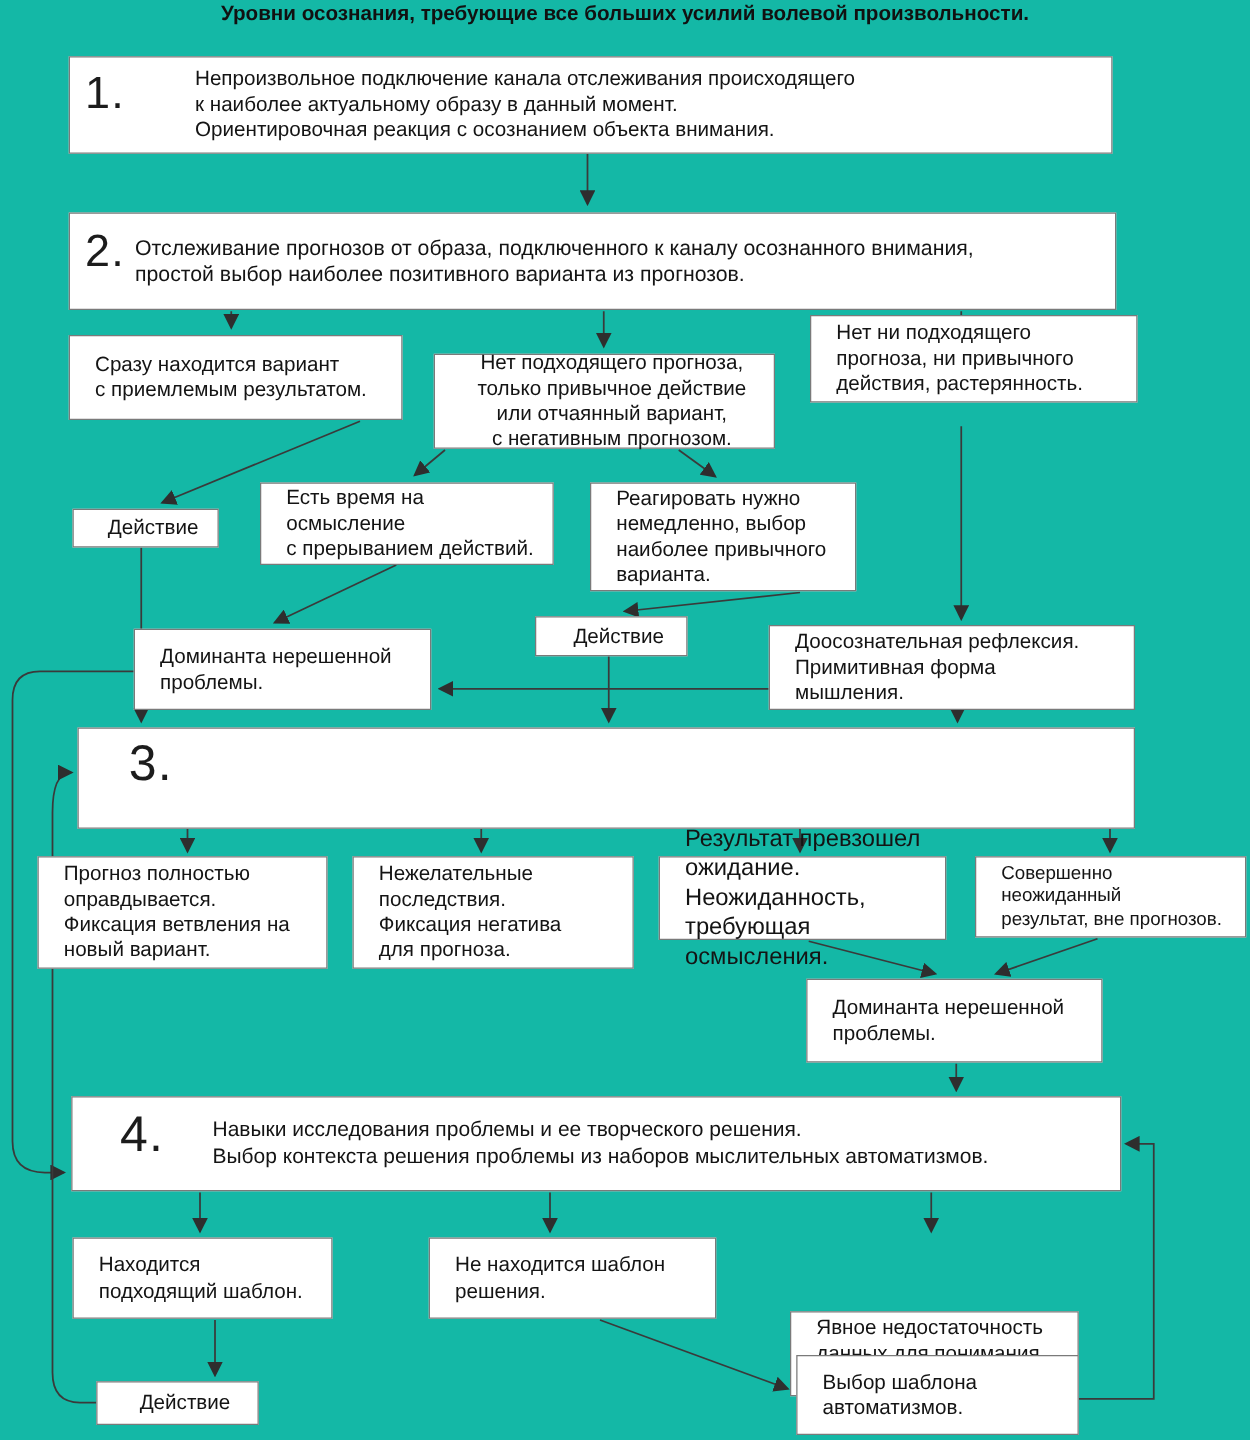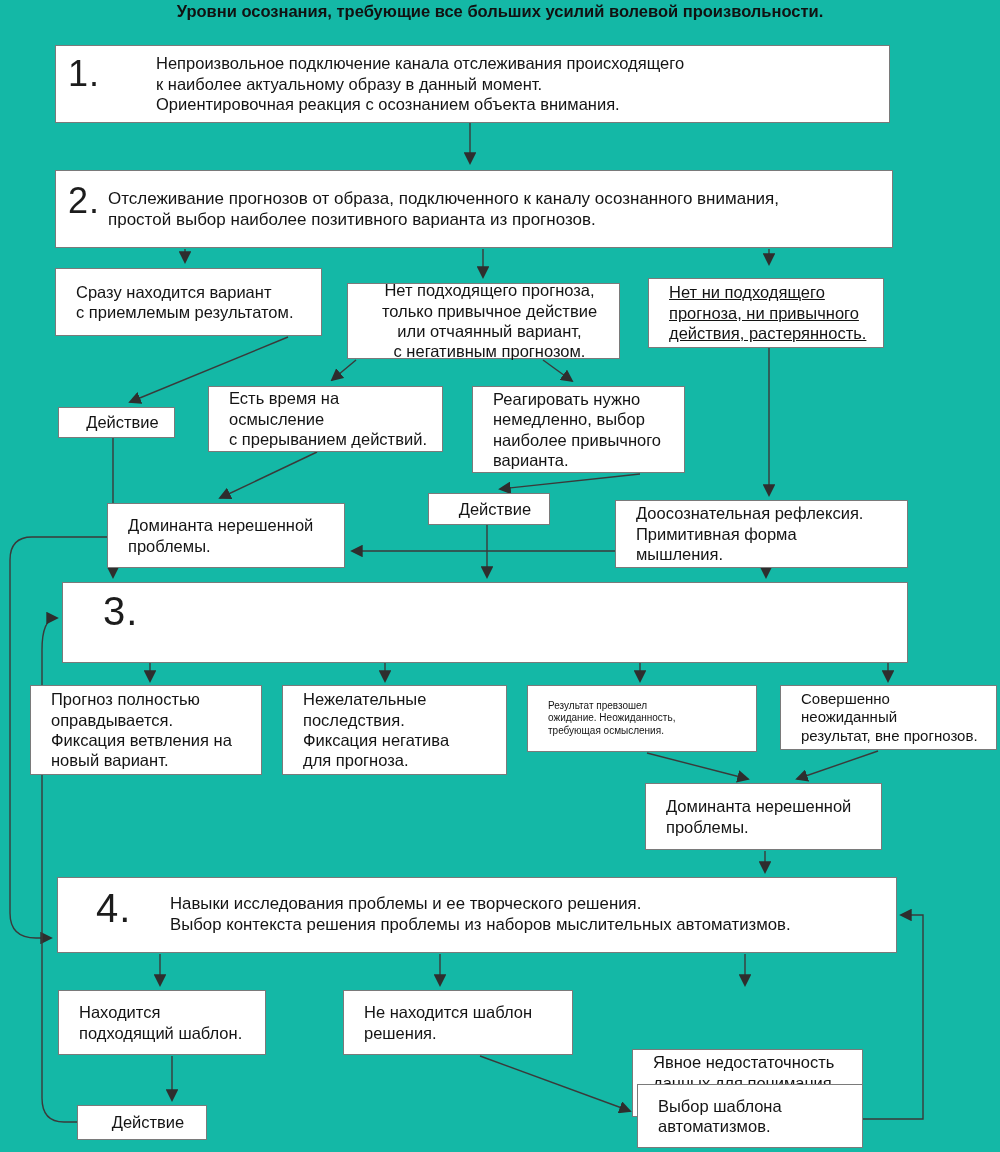--- a/index.html
+++ b/index.html
@@ -39,31 +39,31 @@
   #box1 .num{left:12px;top:10px;}
   #box2{left:55px;top:170px;width:838px;height:78px;padding-left:52px;font-size:17px;}
   #box2 .num{left:12px;top:12px;}
   #box3{left:62px;top:582px;width:846px;height:81px;padding-left:112px;font-size:16.8px;}
   #box3 .num{left:40px;top:8px;font-size:40px;}
   #box4{left:57px;top:877px;width:840px;height:76px;padding-left:112px;font-size:16.8px;}
   #box4 .num{left:38px;top:10px;font-size:40px;}
   
   #boxA{left:55px;top:268px;width:267px;height:68px;}
   #boxB{left:347px;top:283px;width:273px;height:76px;}
-  #boxC{left:648px;top:278px;width:236px;height:70px;text-decoration:underline;}
+  #boxC{left:648px;top:252px;width:262px;height:70px;}
   #est{left:208px;top:386px;width:235px;height:66px;}
   #reag{left:472px;top:386px;width:213px;height:87px;}
   #act1{left:58px;top:407px;width:117px;height:31px;}
   #act2{left:428px;top:493px;width:122px;height:32px;}
   #dom1{left:107px;top:503px;width:238px;height:65px;}
   #dooso{left:615px;top:500px;width:293px;height:68px;}
   
   #d1{left:30px;top:685px;width:232px;height:90px;}
   #d2{left:282px;top:685px;width:225px;height:90px;}
-  #d3{left:527px;top:685px;width:230px;height:67px;font-size:10px;}
+  #d3{left:527px;top:685px;width:230px;height:67px;font-size:19px;}
   #d4{left:780px;top:685px;width:217px;height:65px;font-size:15px;}
   #dom2{left:645px;top:783px;width:237px;height:67px;}
   
   #e1{left:58px;top:990px;width:208px;height:65px;}
   #e2{left:343px;top:990px;width:230px;height:65px;}
   #e3{left:632px;top:1049px;width:231px;height:68px;}
   #act3{left:77px;top:1105px;width:130px;height:35px;}
   #vybor{left:637px;top:1084px;width:226px;height:64px;}
 </style>
 </head>

